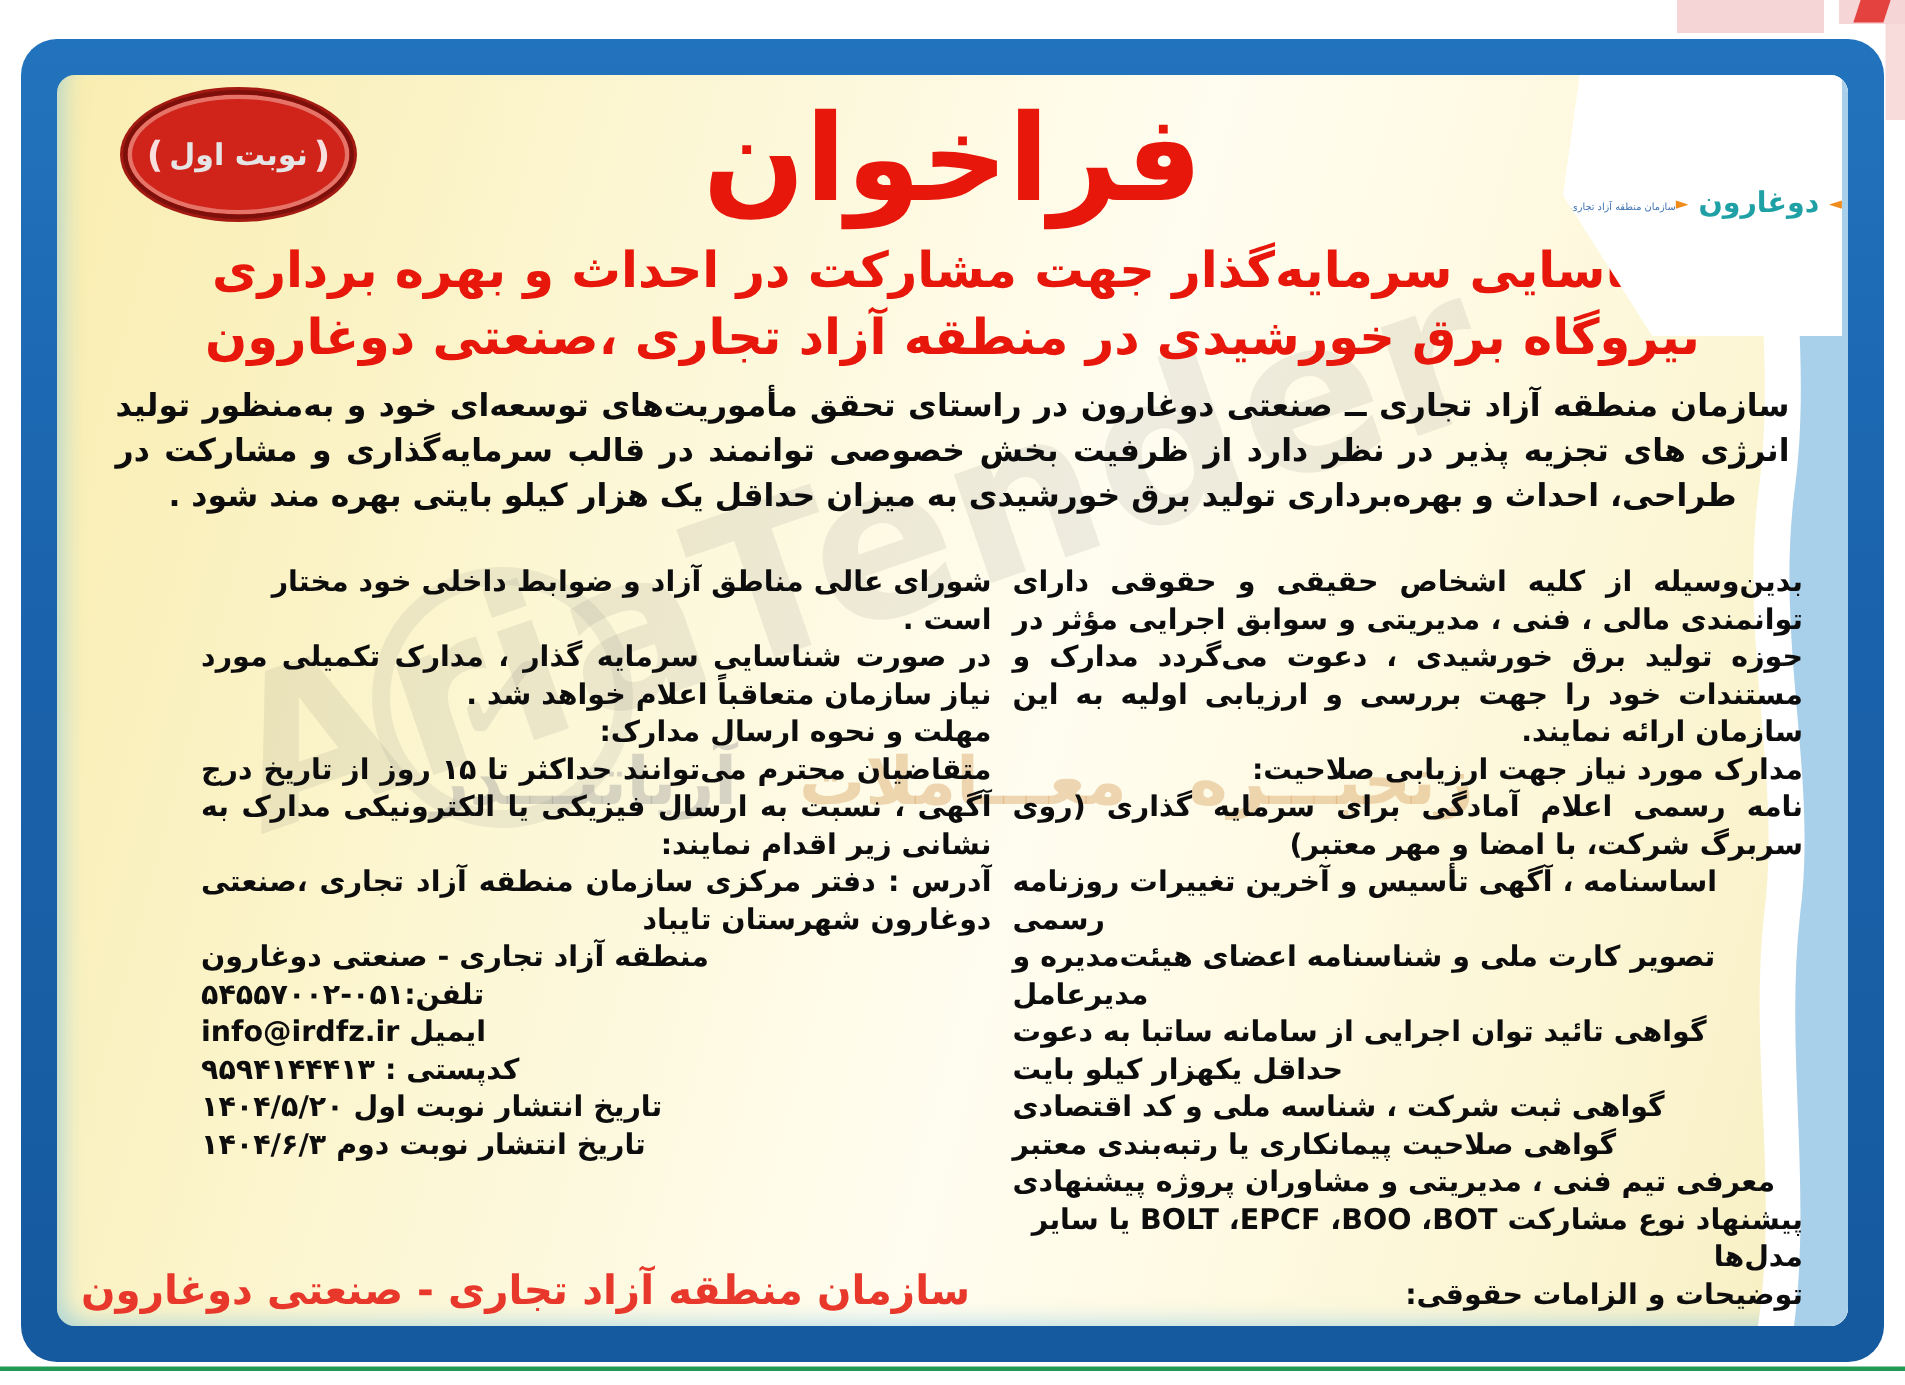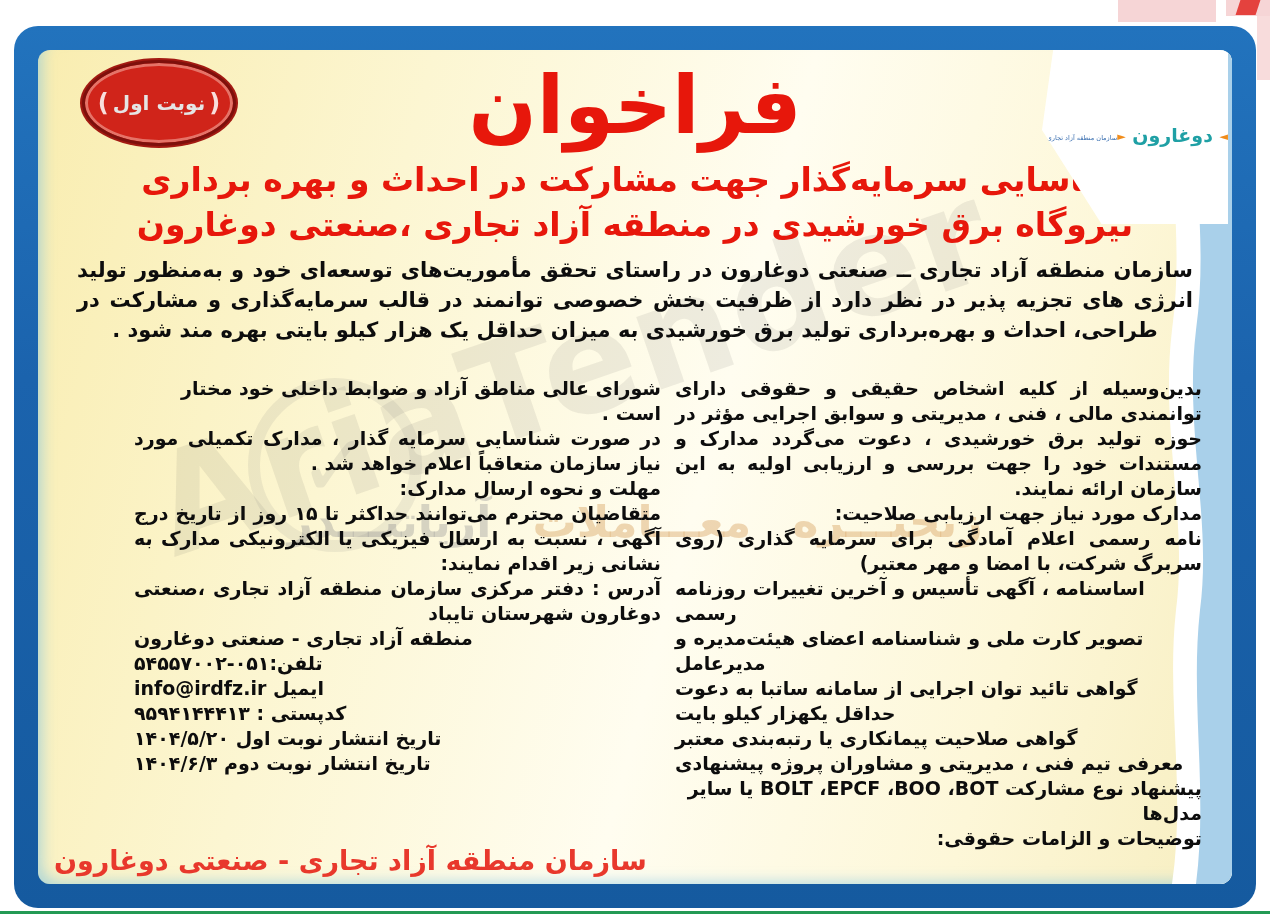--- a/index.html
+++ b/index.html
@@ -136,20 +136,21 @@
     <div class="intro">سازمان منطقه آزاد تجاری ــ صنعتی دوغارون در راستای تحقق مأموریت‌های توسعه‌ای خود و به‌منظور تولید انرژی های تجزیه پذیر در نظر دارد از ظرفیت بخش خصوصی توانمند در قالب سرمایه‌گذاری و مشارکت در طراحی، احداث و بهره‌برداری تولید برق خورشیدی به میزان حداقل یک هزار کیلو بایتی بهره مند شود .</div>
 
     <div class="cols">
       <div class="col">
         <p class="j">بدین‌وسیله از کلیه اشخاص حقیقی و حقوقی دارای توانمندی مالی ، فنی ، مدیریتی و سوابق اجرایی مؤثر در حوزه تولید برق خورشیدی ، دعوت می‌گردد مدارک و مستندات خود را جهت بررسی و ارزیابی اولیه به این سازمان ارائه نمایند.</p>
         <p class="r">مدارک مورد نیاز جهت ارزیابی صلاحیت:</p>
         <p class="j">نامه رسمی اعلام آمادگی برای سرمایه گذاری (روی سربرگ شرکت، با امضا و مهر معتبر)</p>
         <p class="c">اساسنامه ، آگهی تأسیس و آخرین تغییرات روزنامه رسمی</p>
         <p class="c">تصویر کارت ملی و شناسنامه اعضای هیئت‌مدیره و مدیرعامل</p>
         <p class="c">گواهی تائید توان اجرایی از سامانه ساتبا به دعوت حداقل یکهزار کیلو بایت</p>
+        <p class="c">گواهی ثبت شرکت ، شناسه ملی و کد اقتصادی</p>
         <p class="c">گواهی صلاحیت پیمانکاری یا رتبه‌بندی معتبر</p>
         <p class="c">معرفی تیم فنی ، مدیریتی و مشاوران پروژه پیشنهادی</p>
         <p class="r">پیشنهاد نوع مشارکت BOT،‏ BOO،‏ EPCF،‏ BOLT یا سایر مدل‌ها</p>
         <p class="r">توضیحات و الزامات حقوقی:</p>
 
       </div>
       <div class="col">
         <p class="r">شورای عالی مناطق آزاد و ضوابط داخلی خود مختار است .</p>
         <p class="j">در صورت شناسایی سرمایه گذار ، مدارک تکمیلی مورد نیاز سازمان متعاقباً اعلام خواهد شد .</p>
         <p class="r">مهلت و نحوه ارسال مدارک:</p>

